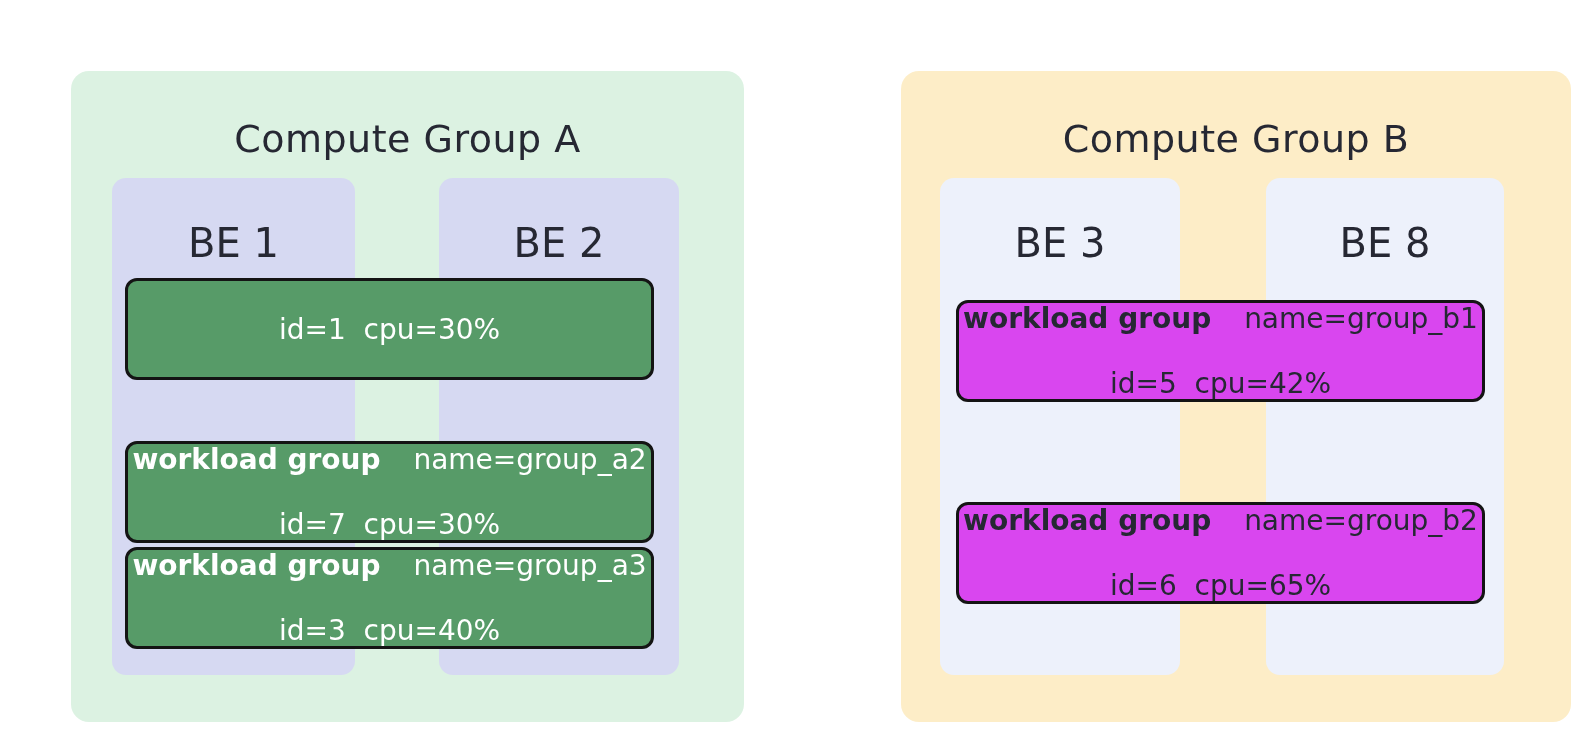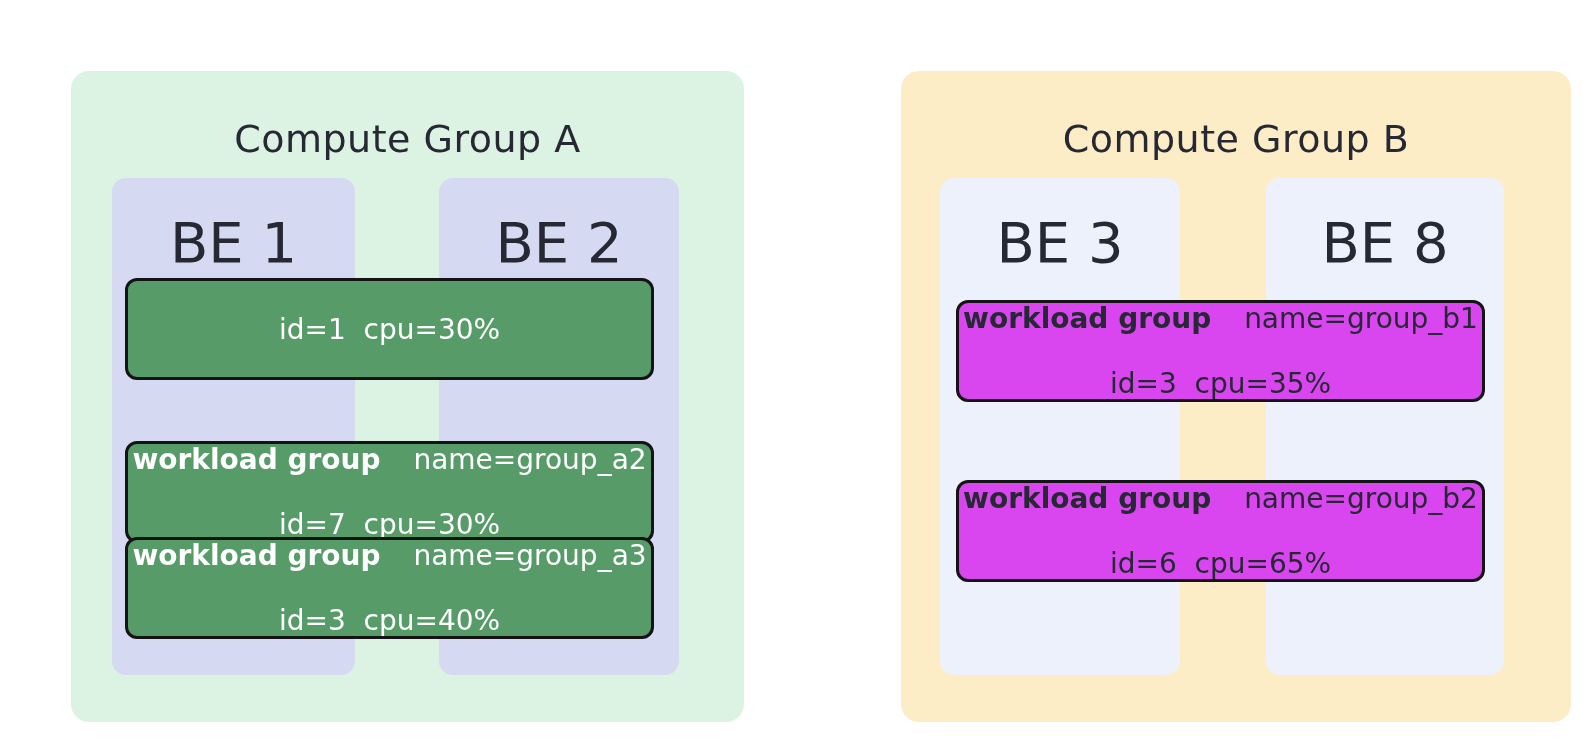--- a/index.html
+++ b/index.html
@@ -40,21 +40,21 @@
     top: 107px;
     height: 497px;
     border-radius: 14px;
   }
   .group-a .backend-node { background: #d6d9f2; }
   .group-b .backend-node { background: #edf1fb; }
   .backend-node .backend-label {
     display: block;
     margin-top: 14px;
     text-align: center;
-    font-size: 56px;
+    font-size: 40px;
     line-height: 54px;
     font-weight: 400;
     color: #262833;
   }
   .be-left-a  { left: 41px;  width: 243px; }
   .be-right-a { left: 368px; width: 240px; }
   .be-left-b  { left: 39px;  width: 240px; }
   .be-right-b { left: 365px; width: 238px; }
   .workload-box {
     position: absolute;
@@ -75,23 +75,23 @@
     background: #579b68;
     color: #ffffff;
   }
   .group-b .workload-box {
     left: 55px;
     background: #d946ef;
     color: #262833;
   }
   .wl-a1 { top: 207px; }
   .wl-a2 { top: 334px; margin-top: 36px; }
-  .wl-a3 { top: 466px; }
+  .wl-a3 { top: 476px; }
   .wl-b1 { top: 229px; }
-  .wl-b2 { top: 409px; justify-content: center; }
+  .wl-b2 { top: 431px; justify-content: center; }
   .workload-line1 { white-space: pre; }
   .workload-keyword { font-weight: 700; }
   .workload-attrs { white-space: pre; }
 </style>
 </head>
 <body>
 
 <div class="canvas">
 
   <section class="group-panel group-a">
@@ -124,21 +124,21 @@
 
     <div class="backend-node be-left-b">
       <span class="backend-label">BE 3</span>
     </div>
     <div class="backend-node be-right-b">
       <span class="backend-label">BE 8</span>
     </div>
 
     <div class="workload-box wl-b1">
       <div class="workload-line1"><span class="workload-keyword">workload group</span> <span class="workload-name">name=group_b1</span></div>
-      <div class="workload-attrs">id=3  cpu=35%</div>
+      <div class="workload-attrs">id=5  cpu=42%</div>
     </div>
 
     <div class="workload-box wl-b2">
       <div class="workload-line1"><span class="workload-keyword">workload group</span> <span class="workload-name">name=group_b2</span></div>
       <div class="workload-attrs">id=6  cpu=65%</div>
     </div>
   </section>
 
 </div>
 

